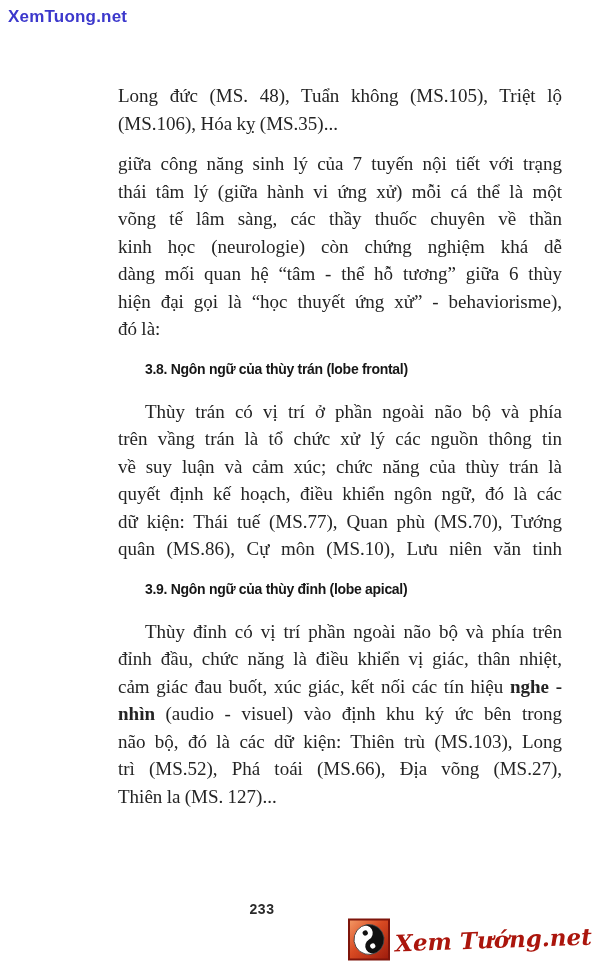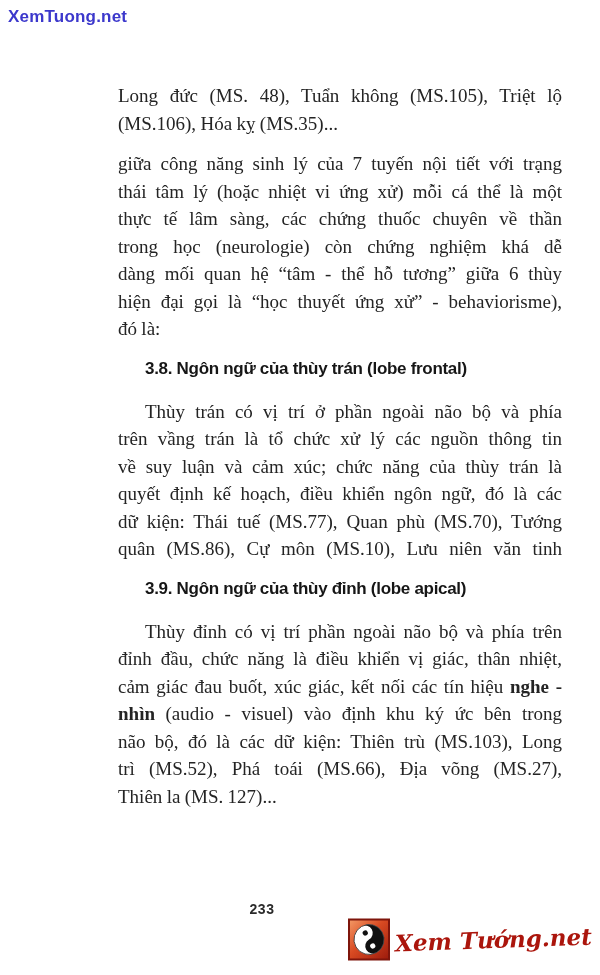--- a/index.html
+++ b/index.html
@@ -7,21 +7,21 @@
         font-family:"Liberation Serif",serif;}
   .watermark{position:absolute;left:8px;top:7px;
         font-family:"Liberation Sans",sans-serif;font-weight:bold;font-size:17px;
         color:#3c38cc;letter-spacing:.2px;cursor:pointer;}
   .text-block{position:absolute;left:86px;top:82px;width:444px;
         font-size:19px;line-height:27.5px;color:#242424;margin-left:32px;}
   .para{margin:0 0 13px 0;}
   .line{text-align:justify;text-align-last:justify;word-spacing:-.4px;}
   .line.last{text-align-last:left;}
   .line.indent{text-indent:27px;}
-  .heading{font-family:"Liberation Sans",sans-serif;font-weight:bold;font-size:17px;
+  .heading{font-family:"Liberation Sans",sans-serif;font-weight:bold;font-size:14px;
         color:#161616;margin:10px 0 16px 27px;letter-spacing:-.3px;line-height:26px;}
   .bold{font-weight:bold;}
   .page-number{position:absolute;left:0;top:901px;width:524px;text-align:center;
         font-family:"Liberation Sans",sans-serif;font-weight:bold;font-size:14px;
         color:#2b2b2b;letter-spacing:.5px;}
   .footer-logo{position:absolute;right:8px;top:918px;display:flex;align-items:center;
         gap:5px;cursor:pointer;}
   .logo-text{font-family:"DejaVu Serif",serif;font-style:italic;font-weight:bold;
         font-size:23px;color:#ab150c;transform:rotate(-2deg);white-space:nowrap;}
 </style>
@@ -32,23 +32,23 @@
 
   <div class="watermark">XemTuong.net</div>
 
   <div class="text-block">
       <div class="para">
         <div class="line"><span>Long đức (MS. 48), Tuẩn không (MS.105), Triệt lộ</span></div>
         <div class="line last"><span>(MS.106), Hóa kỵ (MS.35)...</span></div>
       </div>
       <div class="para">
         <div class="line"><span>giữa công năng sinh lý của 7 tuyến nội tiết với trạng</span></div>
-        <div class="line"><span>thái tâm lý (hoặc nhiệt vi ứng xử) mỗi cá thể là một</span></div>
-        <div class="line"><span>thực tế lâm sàng, các chứng thuốc chuyên về thần</span></div>
-        <div class="line"><span>trong học (neurologie) còn chứng nghiệm khá dễ</span></div>
+        <div class="line"><span>thái tâm lý (giữa hành vi ứng xử) mỗi cá thể là một</span></div>
+        <div class="line"><span>võng tế lâm sàng, các thầy thuốc chuyên về thần</span></div>
+        <div class="line"><span>kinh học (neurologie) còn chứng nghiệm khá dễ</span></div>
         <div class="line"><span>dàng mối quan hệ “tâm - thể hỗ tương” giữa 6 thùy</span></div>
         <div class="line"><span>hiện đại gọi là “học thuyết ứng xử” - behaviorisme),</span></div>
         <div class="line last"><span>đó là:</span></div>
       </div>
       <div class="heading">3.8. Ngôn ngữ của thùy trán (lobe frontal)</div>
       <div class="para">
         <div class="line indent"><span>Thùy trán có vị trí ở phần ngoài não bộ và phía</span></div>
         <div class="line"><span>trên vầng trán là tổ chức xử lý các nguồn thông tin</span></div>
         <div class="line"><span>về suy luận và cảm xúc; chức năng của thùy trán là</span></div>
         <div class="line"><span>quyết định kế hoạch, điều khiển ngôn ngữ, đó là các</span></div>

